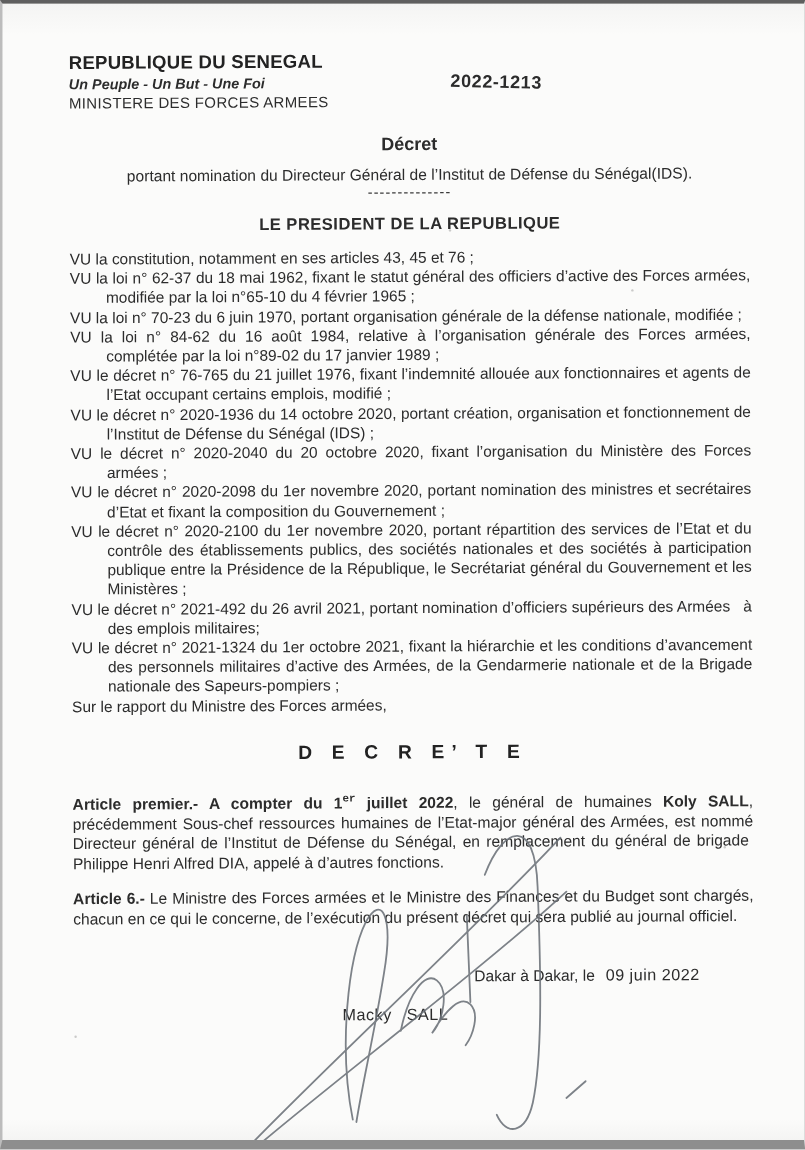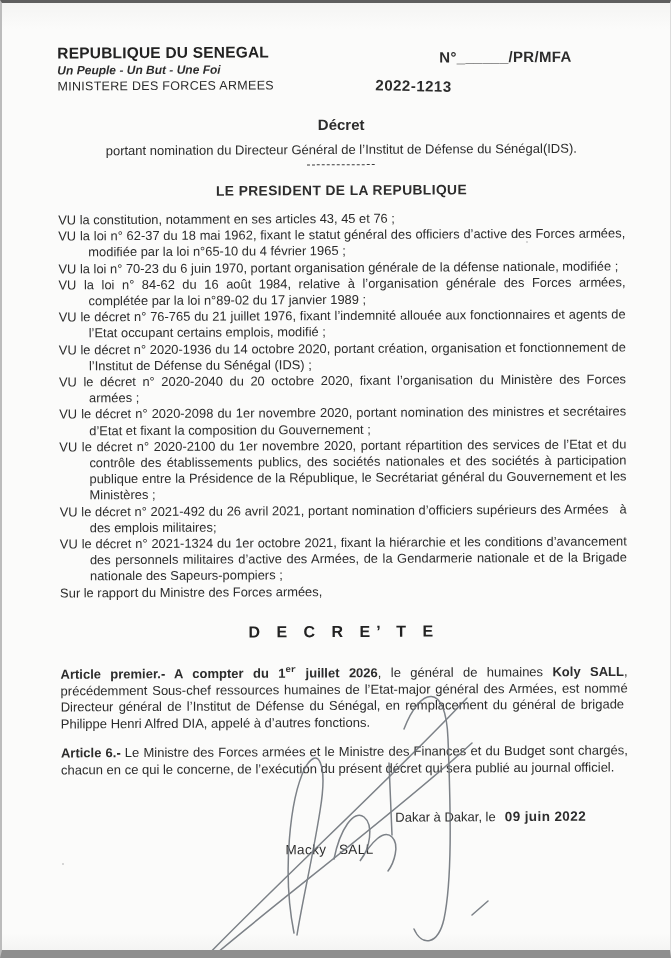--- a/index.html
+++ b/index.html
@@ -36,39 +36,38 @@
   .president{text-align:center;font-weight:bold;font-size:13.8px;letter-spacing:.4px;margin-top:15px;}
   .visas{margin-top:13px;font-size:12.9px;line-height:16.2px;text-align:justify;}
   .visa{padding-left:30px;text-indent:-30px;}
   .report{font-size:12.9px;line-height:16.2px;}
   .decrete{text-align:center;font-weight:bold;font-size:16px;letter-spacing:6px;margin-top:23px;color:#222;}
   .article{margin-top:21px;font-size:13px;line-height:16.5px;text-align:justify;}
   .article.second{margin-top:13px;}
   b,.b{font-weight:bold;}
   sup{font-size:9px;font-family:Liberation Mono, monospace;}
   .date-line{margin-top:33px;margin-left:334px;font-size:13px;white-space:nowrap;}
-  .date-line .date-value{font-weight:bold;font-size:13.5px;margin-left:9px;letter-spacing:.4px;margin-top:48px;}
+  .date-line .date-value{font-weight:normal;font-size:13.5px;margin-left:9px;letter-spacing:.4px;margin-top:48px;}
   .signer{margin-top:17px;margin-left:224px;font-size:13.5px;letter-spacing:.4px;}
   .sig-svg{position:absolute;left:140px;top:660px;width:380px;height:298px;z-index:5;pointer-events:none;}
   .speck{position:absolute;border-radius:50%;background:#8f8f8f;opacity:.45;}
 </style>
 </head>
 <body>
 
 <div class="page">
   <div class="content">
 
     <div class="hdr">
       <div>
         <div class="republic">REPUBLIQUE DU SENEGAL</div>
         <div class="motto">Un Peuple - Un But - Une Foi</div>
         <div class="ministry">MINISTERE DES FORCES ARMEES</div>
       </div>
       <div class="hdr-right">
-        <div class="refnum">N°______/PR/MFA</div>
         <div class="decnum">2022-1213</div>
       </div>
     </div>
 
     <div class="decree-title">Décret</div>
     <div class="subject">portant nomination du Directeur Général de l’Institut de Défense du Sénégal(IDS).</div>
     <div class="dashes">--------------</div>
 
     <div class="president">LE PRESIDENT DE LA REPUBLIQUE</div>
 
@@ -83,21 +82,21 @@
       <div class="visa">VU le décret n° 2020-2098 du 1er novembre 2020, portant nomination des ministres et secrétaires d’Etat et fixant la composition du Gouvernement ;</div>
       <div class="visa">VU le décret n° 2020-2100 du 1er novembre 2020, portant répartition des services de l’Etat et du contrôle des établissements publics, des sociétés nationales et des sociétés à participation publique entre la Présidence de la République, le Secrétariat général du Gouvernement et les Ministères ;</div>
       <div class="visa">VU le décret n° 2021-492 du 26 avril 2021, portant nomination d’officiers supérieurs des Armées&nbsp;&nbsp; à des emplois militaires;</div>
       <div class="visa">VU le décret n° 2021-1324 du 1er octobre 2021, fixant la hiérarchie et les conditions d’avancement des personnels militaires d’active des Armées, de la Gendarmerie nationale et de la Brigade nationale des Sapeurs-pompiers ;</div>
       <div class="report">Sur le rapport du Ministre des Forces armées,</div>
     </div>
 
     <div class="decrete">D E C R E’ T E</div>
 
     <div class="article">
-      <b>Article premier.- A compter du 1</b><b><sup>er</sup></b><b> juillet 2026</b><span>, le général de humaines </span><b>Koly SALL</b><span>, précédemment Sous-chef ressources humaines de l’Etat-major général des Armées, est nommé Directeur général de l’Institut de Défense du Sénégal, en remplacement du général de brigade&nbsp; Philippe Henri Alfred DIA, appelé à d’autres fonctions.</span>
+      <b>Article premier.- A compter du 1</b><b><sup>er</sup></b><b> juillet 2022</b><span>, le général de humaines </span><b>Koly SALL</b><span>, précédemment Sous-chef ressources humaines de l’Etat-major général des Armées, est nommé Directeur général de l’Institut de Défense du Sénégal, en remplacement du général de brigade&nbsp; Philippe Henri Alfred DIA, appelé à d’autres fonctions.</span>
     </div>
 
     <div class="article second">
       <b>Article 6.-</b><span> Le Ministre des Forces armées et le Ministre des Finances et du Budget sont chargés, chacun en ce qui le concerne, de l’exécution du présent décret qui sera publié au journal officiel.</span>
     </div>
 
     <div class="date-line">
       <span>Dakar à Dakar, le</span><span class="date-value">09 juin 2022</span>
     </div>
 

